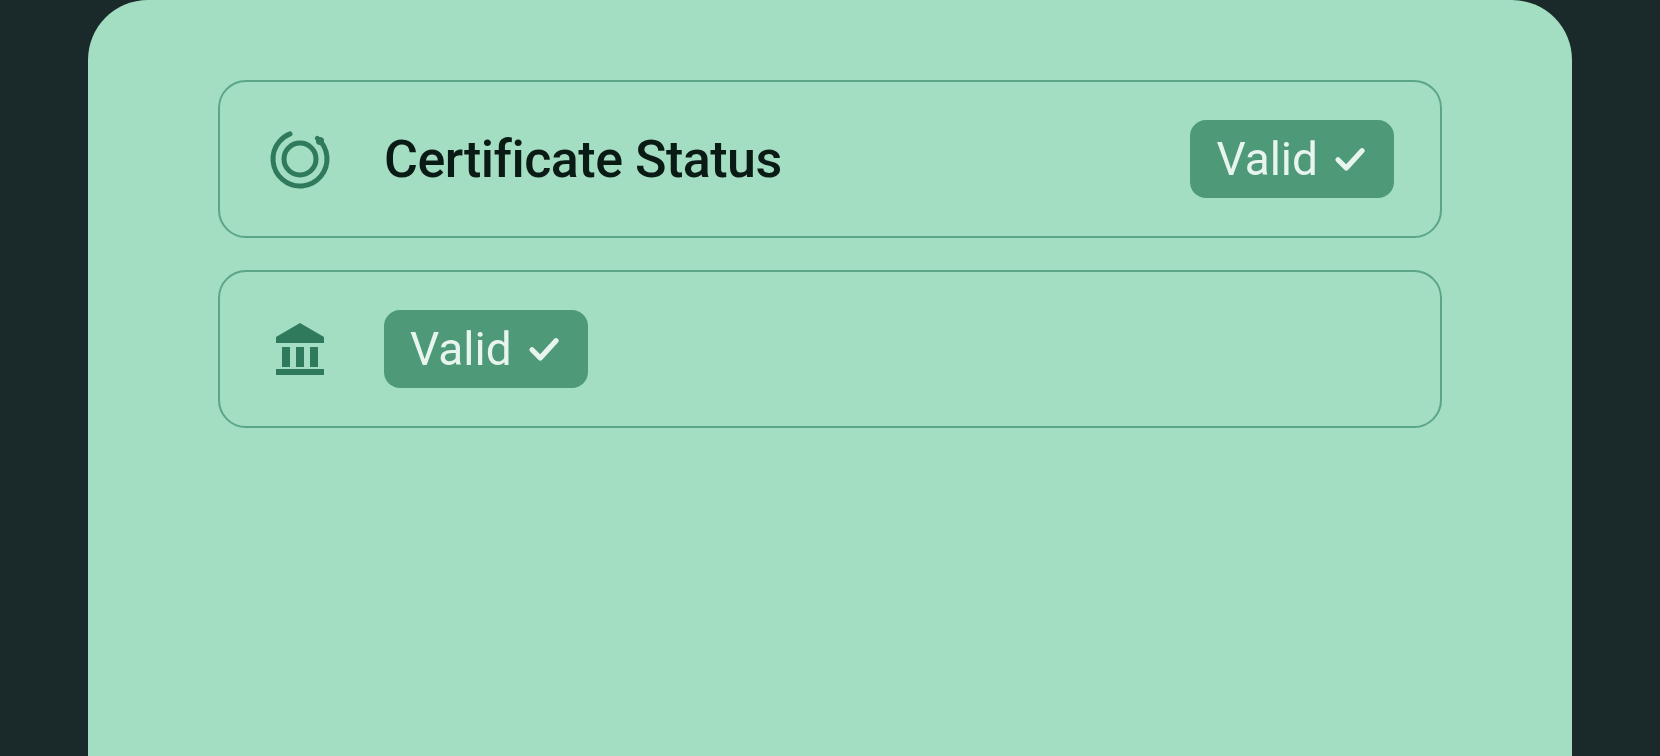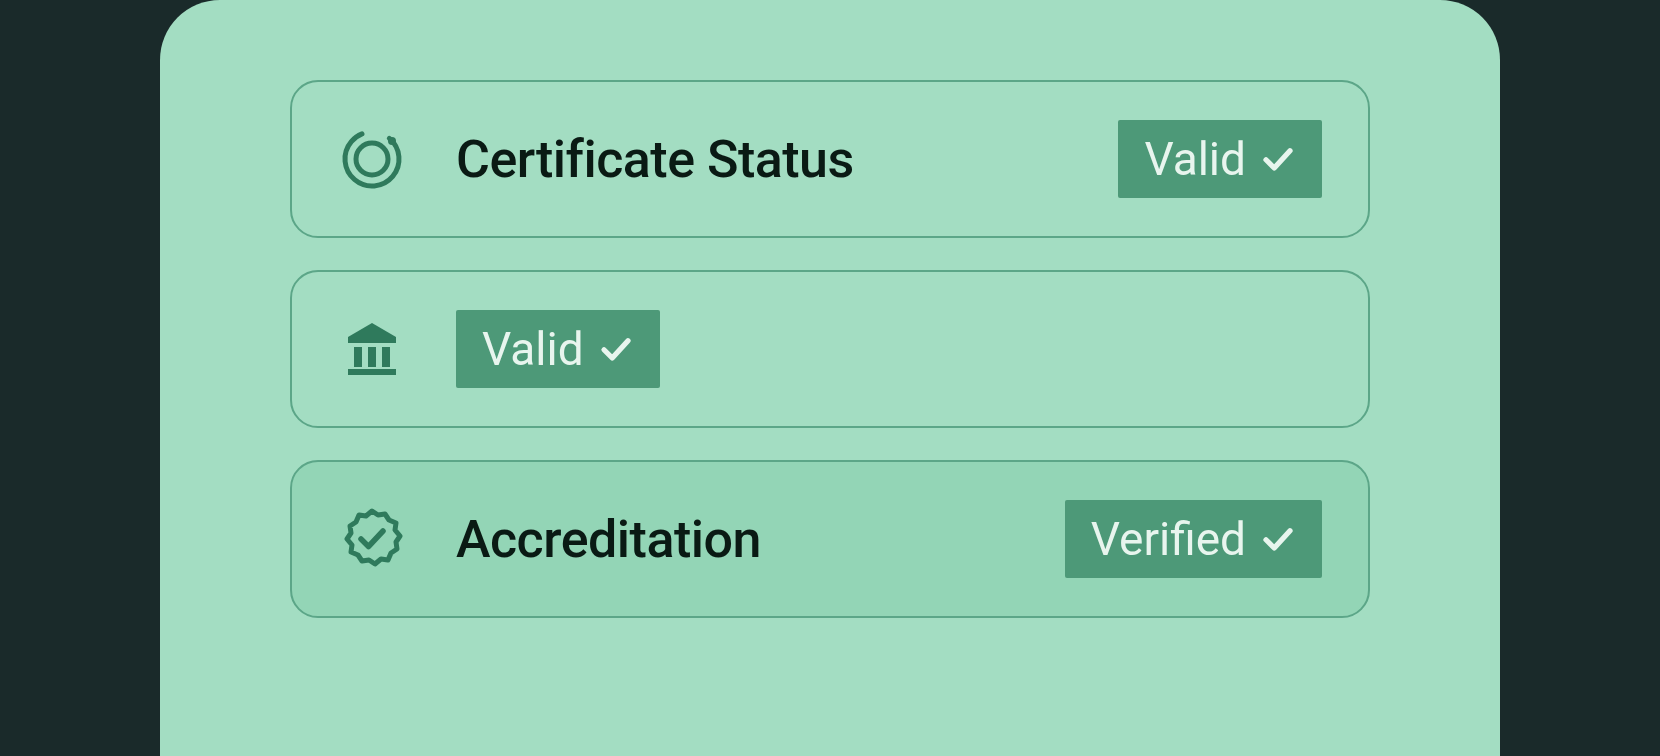--- a/index.html
+++ b/index.html
@@ -10,21 +10,21 @@
     body {
       background: #1a2a2a;
       font-family: -apple-system, BlinkMacSystemFont, "Segoe UI", Roboto, sans-serif;
       width: 1660px;
       height: 756px;
       overflow: hidden;
     }
     .panel {
       background: #a3ddc2;
       border-radius: 60px 60px 0 0;
-      width: 1340px;
+      width: 1484px;
       margin: 0 auto;
       height: 756px;
       padding: 80px 130px 0 130px;
       display: flex;
       flex-direction: column;
       gap: 32px;
     }
     .row {
       display: flex;
       align-items: center;
@@ -50,21 +50,21 @@
     }
     .label {
       font-size: 52px;
       font-weight: 500;
       color: #0a1a14;
       flex: 1;
       letter-spacing: -0.5px;
     }
     .badge {
       background: #4d9978;
-      border-radius: 2px;
+      border-radius: 16px;
       padding: 12px 26px;
       display: flex;
       align-items: center;
       gap: 14px;
     }
     .badge-text {
       color: #e8f5ee;
       font-size: 46px;
       font-weight: 400;
     }
@@ -106,29 +106,14 @@
       </svg>
     </span>
     <span class="badge">
       <span class="badge-text">Valid</span>
       <svg viewBox="0 0 24 24" fill="none">
         <path d="M4 12.5 L9.5 18 L20 6.5" stroke="#e8f5ee" stroke-width="3.5" stroke-linecap="round" stroke-linejoin="round"></path>
       </svg>
     </span>
   </div>
 
-  <div class="row highlight">
-    <span class="icon-wrap">
-      <svg viewBox="0 0 64 64" fill="none">
-        <path d="M32 4 L38 8 L45 7 L49 13 L56 16 L55 23 L60 29 L56 35 L57 42 L51 46 L48 53 L41 52 L35 57 L29 53 L22 54 L18 48 L11 45 L12 38 L7 32 L11 26 L10 19 L16 15 L19 8 L26 9 Z" stroke="#2f7a5c" stroke-width="5" stroke-linejoin="round"></path>
-        <path d="M21 32 L28.5 39.5 L43 24" stroke="#2f7a5c" stroke-width="5.5" stroke-linecap="round" stroke-linejoin="round"></path>
-      </svg>
-    </span>
-    <span class="label">Accreditation</span>
-    <span class="badge">
-      <span class="badge-text">Verified</span>
-      <svg viewBox="0 0 24 24" fill="none">
-        <path d="M4 12.5 L9.5 18 L20 6.5" stroke="#e8f5ee" stroke-width="3.5" stroke-linecap="round" stroke-linejoin="round"></path>
-      </svg>
-    </span>
-  </div>
 
 </div>
 
 </body></html>

